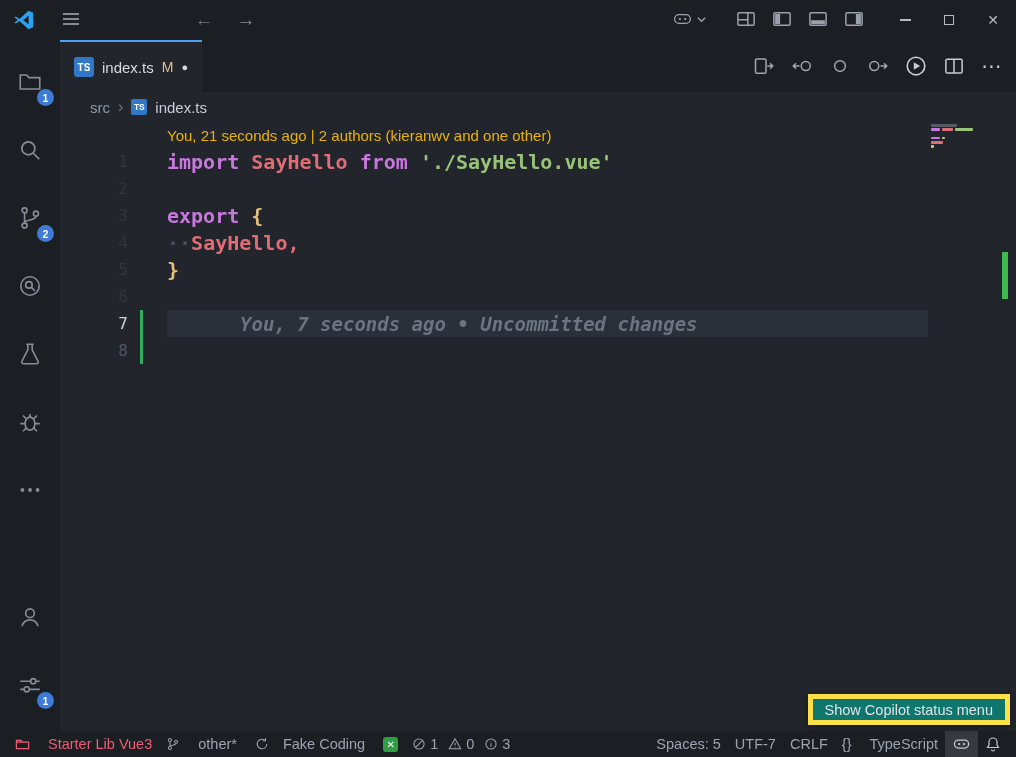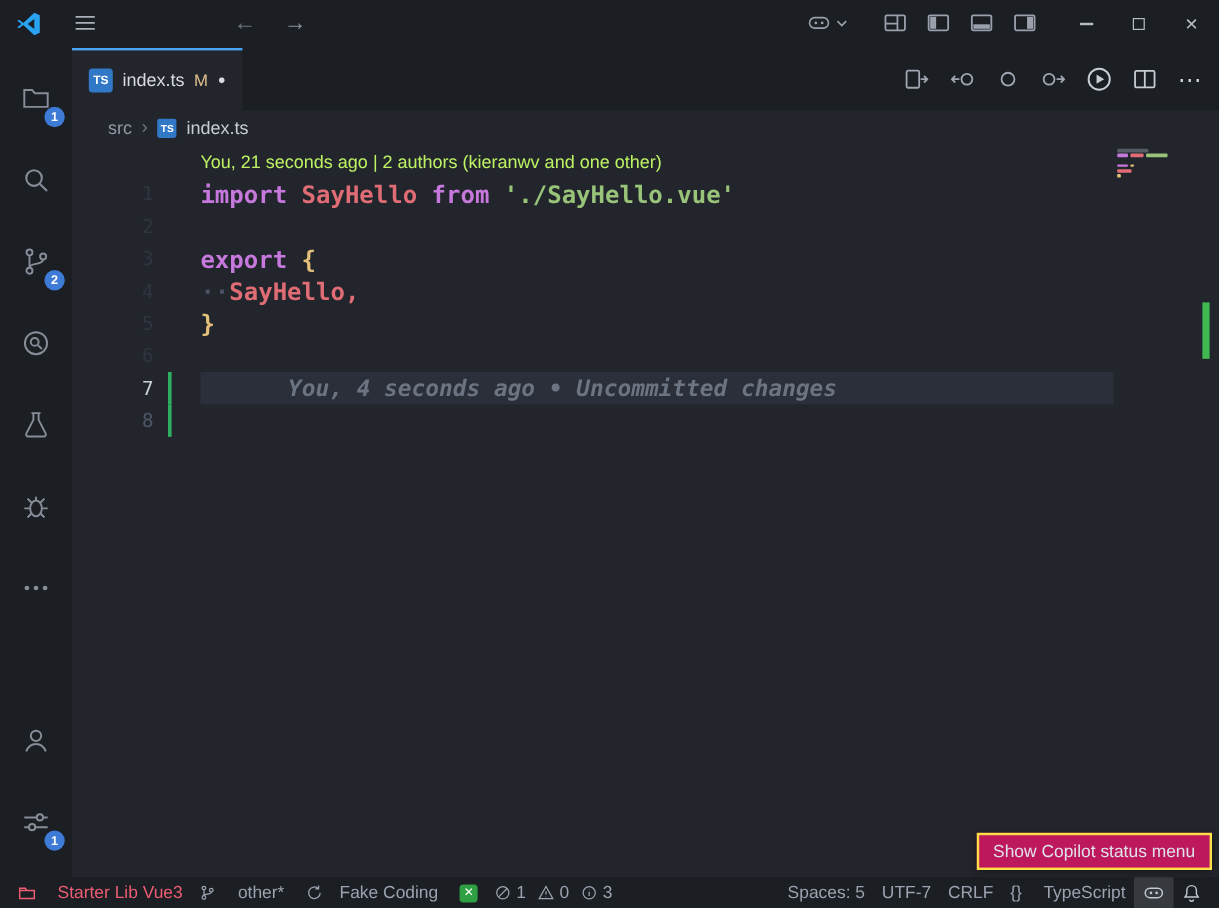--- a/index.html
+++ b/index.html
@@ -48,21 +48,21 @@
   .ea-more { font-size:20px; letter-spacing:1px; color:#c7ccd4; }
 
   
   .breadcrumbs { height:30px; display:flex; align-items:center; gap:8px; padding-left:30px; font-size:15px; color:#9199a5; background:#22262c; }
   .bc-sep { color:#6f7680; font-size:16px; }
   .ts-icon-sm { width:16px; height:16px; background:#3178c6; border-radius:2px; color:#fff; font-size:8.5px; font-weight:bold; display:flex; align-items:center; justify-content:center; }
   .bc-file { color:#c8cdd5; }
 
   
   .editor-body { position:relative; flex:1; overflow:hidden; font-family:"DejaVu Sans Mono","Liberation Mono",monospace; }
-  .codelens { height:26px; padding-left:107px; display:flex; align-items:center; font-family:"Liberation Sans","DejaVu Sans",sans-serif; font-size:15px; color:#bef264; }
+  .codelens { height:26px; padding-left:107px; display:flex; align-items:center; font-family:"Liberation Sans","DejaVu Sans",sans-serif; font-size:15px; color:#eab308; }
   .code-row { display:flex; align-items:center; height:27px; font-size:20px; }
   .ln { width:68px; text-align:right; font-size:16px; flex:none; }
   .ln.dim { color:#2f3540; }
   .ln.mid { color:#4f5766; }
   .ln.active { color:#ccd1d9; }
   .chbar { width:3px; height:27px; margin-left:12px; margin-right:24px; flex:none; }
   .chbar.changed { background:#2fae62; }
   .code-text { flex:1; margin-right:88px; display:flex; align-items:center; white-space:pre; height:27px;font-weight:bold; }
   .code-row.current .code-text { background:#2a2f39; }
   .blame { margin-left:73px; color:#6c7482; font-style:italic; font-size:19px; }
@@ -77,21 +77,21 @@
   .statusbar { height:26px; background:#1b1e23; display:flex; align-items:center; font-size:14.5px; color:#9ba3b0; padding:0 8px; }
   .sb-item { display:flex; align-items:center; gap:18px; padding:0 7px; height:26px; cursor:pointer; white-space:nowrap; }
   .sb-red { color:#ee5d73; }
   .sb-spacer { flex:1; }
   .probs { gap:4px; }
   .probs .num { margin-right:6px; }
   .green-check { width:15px; height:15px; background:#2ea043; border-radius:3px; color:#fff; font-size:10px; font-weight:bold; display:flex; align-items:center; justify-content:center; }
   .sb-hover { background:rgba(255,255,255,.12); }
 
   
-  .tooltip { position:absolute; right:6px; top:694px; height:31px; background:#be185d; border:2px solid #fde047; color:#dfe3e8; font-size:14.5px; display:flex; align-items:center; padding:0 12px; z-index:50; box-shadow:0 2px 6px rgba(0,0,0,.4); }
+  .tooltip { position:absolute; right:6px; top:694px; height:31px; background:#0f766e; border:5px solid #fde047; color:#dfe3e8; font-size:14.5px; display:flex; align-items:center; padding:0 12px; z-index:50; box-shadow:0 2px 6px rgba(0,0,0,.4); }
 
   svg.icon { display:block; }
 </style>
 </head>
 <body>
 
 <div class="window">
 
   <div class="titlebar">
     <div class="tb-abs vscode-logo">
@@ -294,21 +294,21 @@
               <span class="code-text"><span style="color: rgb(229, 192, 123);">}</span></span>
             </div>
             <div class="code-row">
               <span class="ln dim">6</span>
               <span class="chbar"></span>
               <span class="code-text"></span>
             </div>
             <div class="code-row current">
               <span class="ln active">7</span>
               <span class="chbar changed"></span>
-              <span class="code-text"><span class="blame">You, 4 seconds ago • Uncommitted changes</span></span>
+              <span class="code-text"><span class="blame">You, 7 seconds ago • Uncommitted changes</span></span>
             </div>
             <div class="code-row">
               <span class="ln mid">8</span>
               <span class="chbar changed"></span>
               <span class="code-text"></span>
             </div>
           </div>
         <div class="minimap">
             <div class="mm-row">
               <span style="width: 26px; background: rgb(86, 92, 102);"></span>

